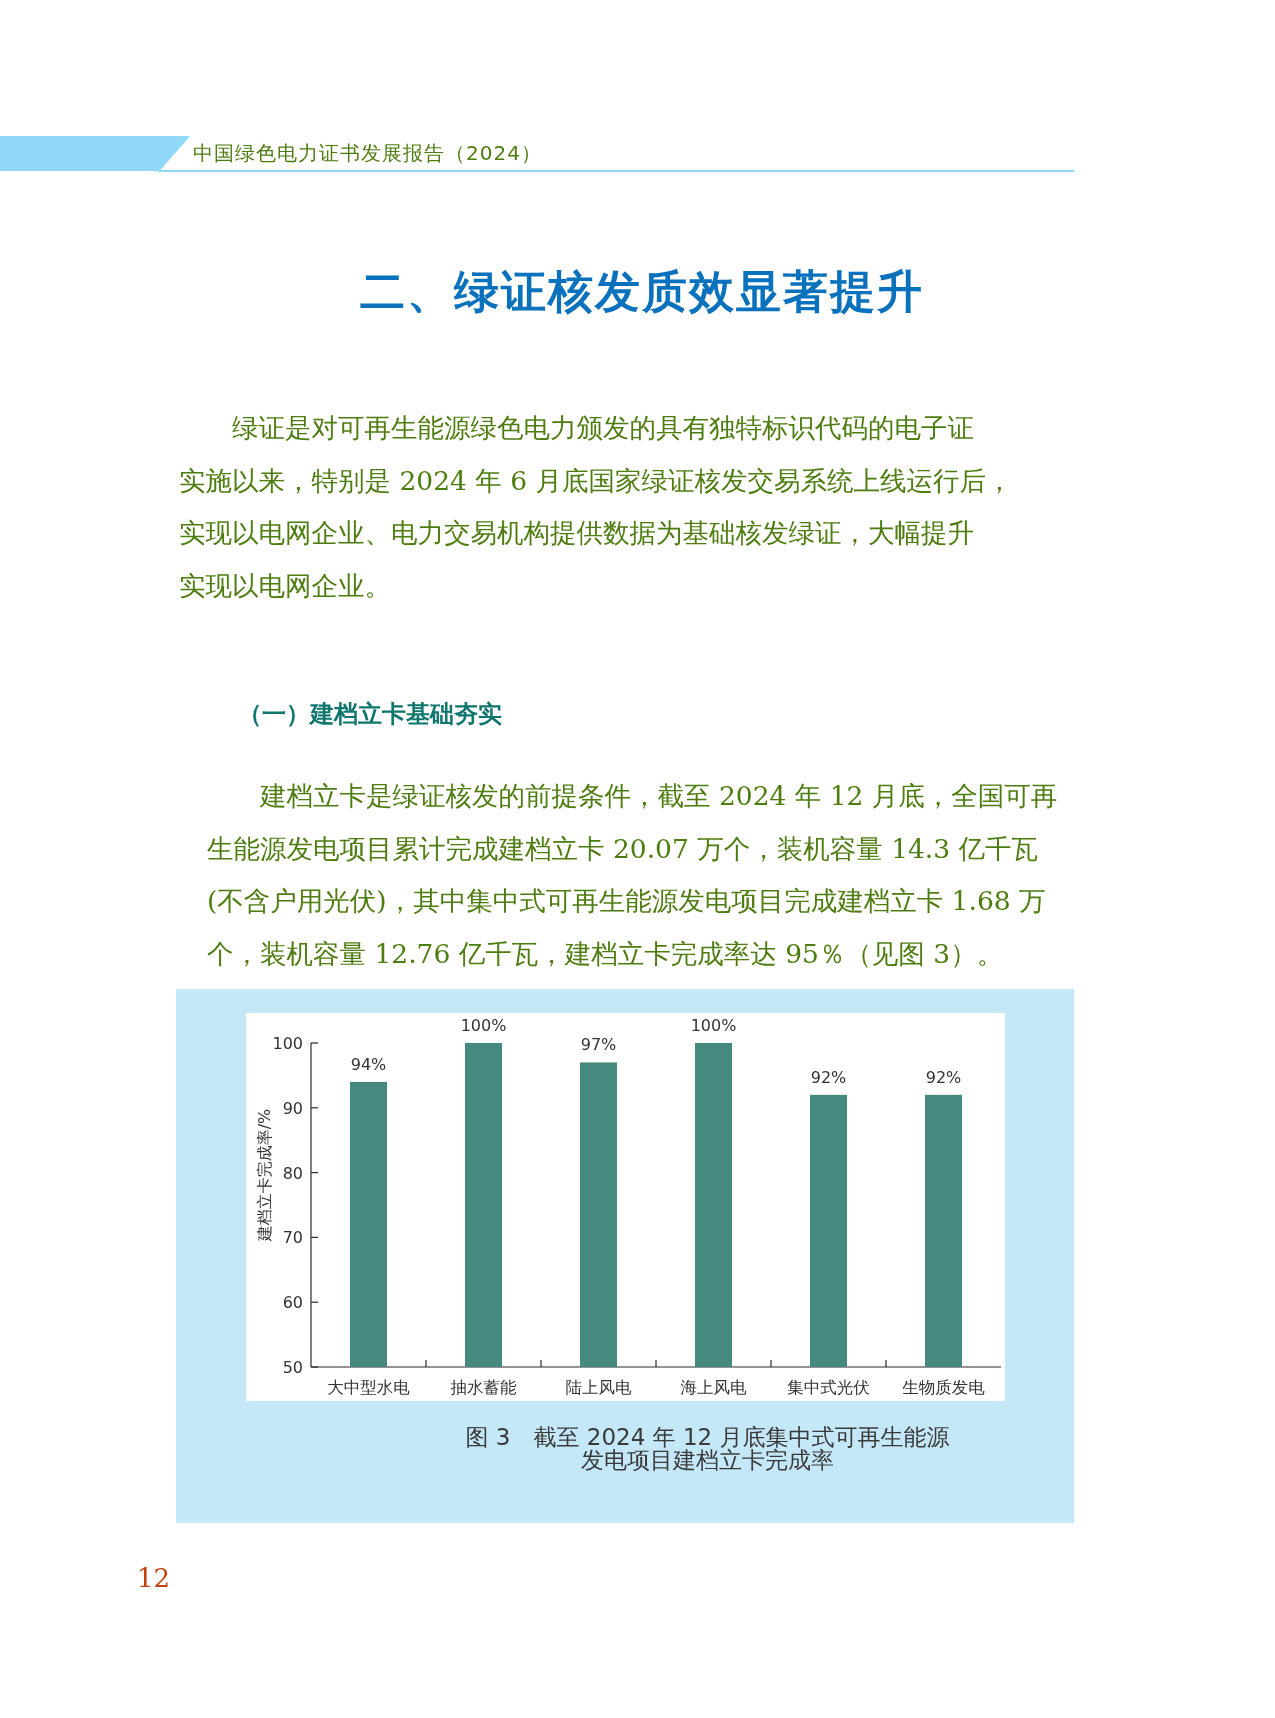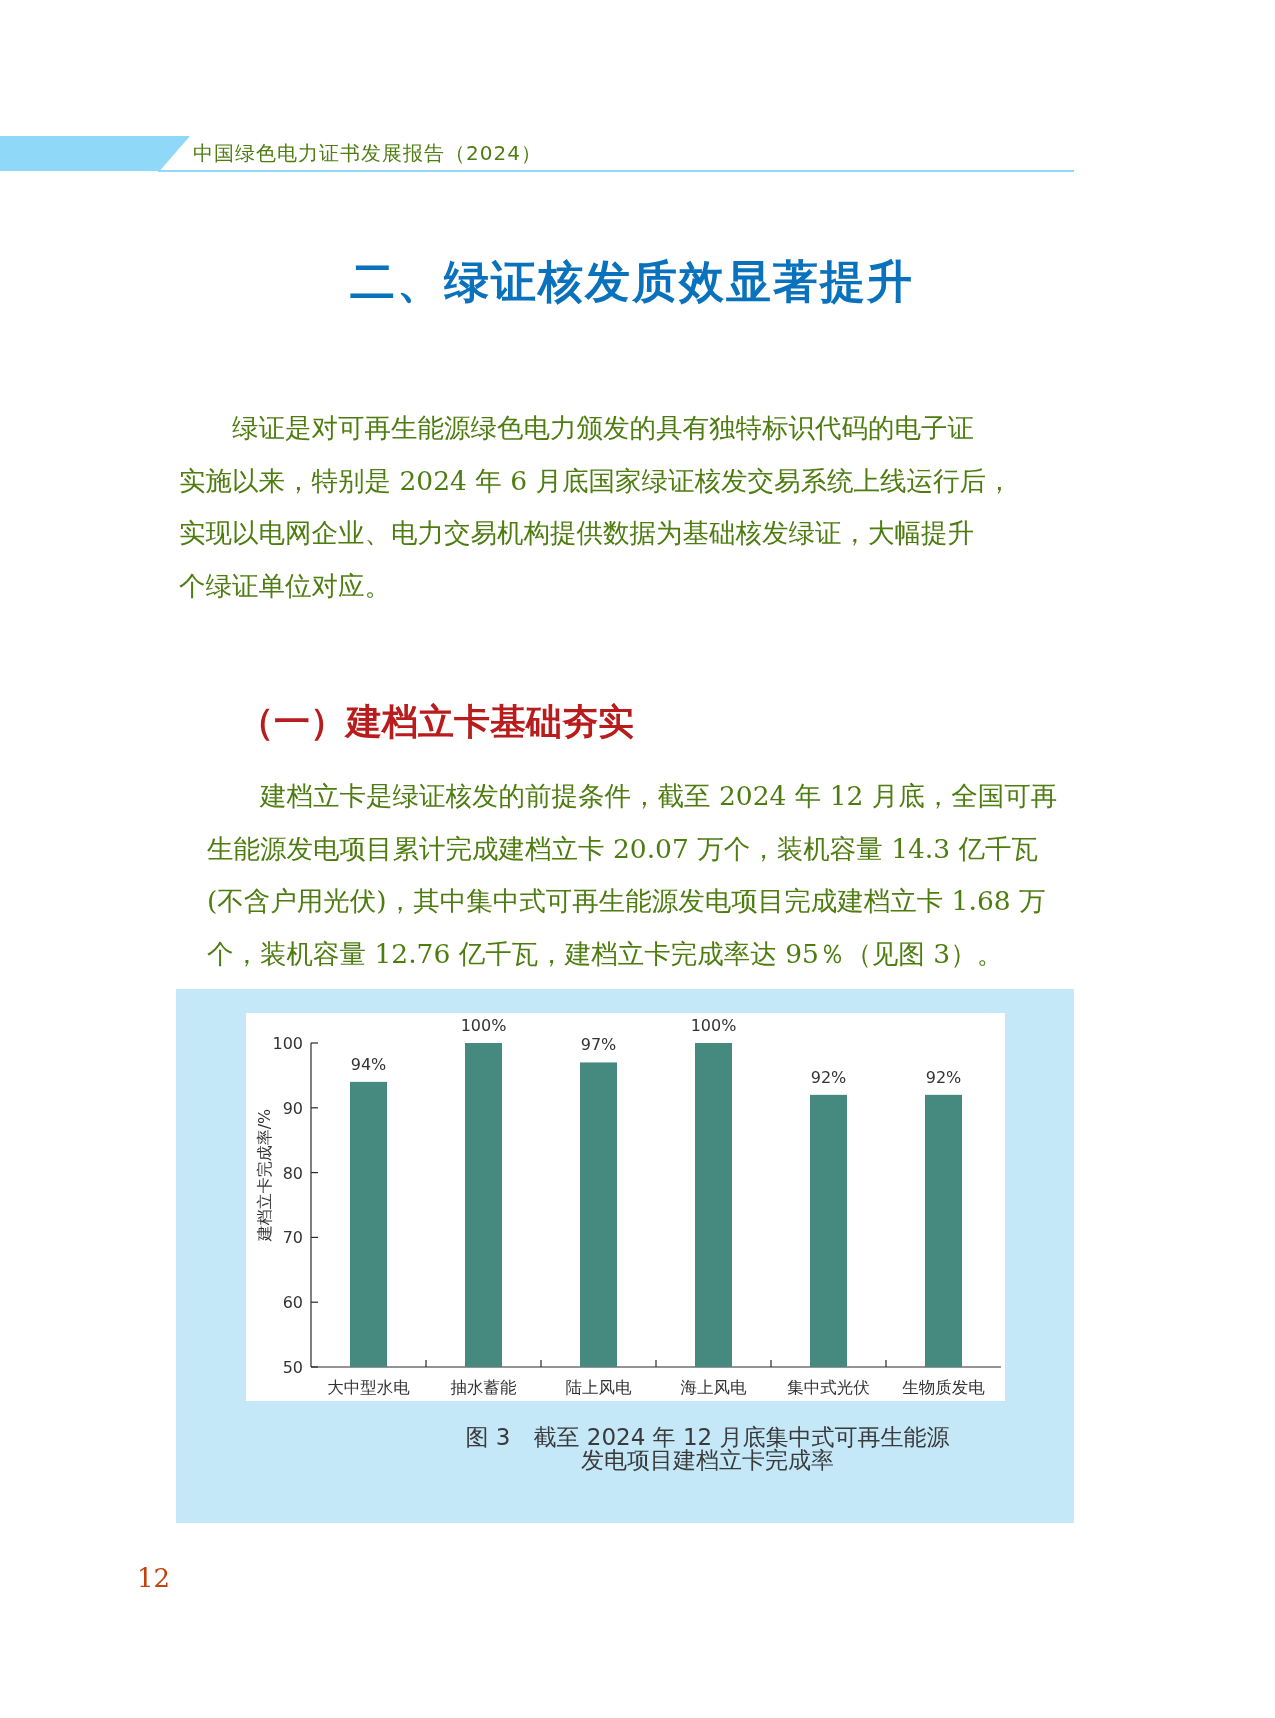--- a/index.html
+++ b/index.html
@@ -12,44 +12,44 @@
                font-size:20px; color:#4d7c0f; letter-spacing:1px; white-space:nowrap; }
   .main-title { position:absolute; left:0; width:1260px; top:250px; text-align:center;
                 font-family:"DejaVu Sans","Liberation Sans",sans-serif; font-weight:bold; font-size:45px;
                 color:#0a72bd; letter-spacing:2px; }
   .para { position:absolute; left:179px; width:897px; font-size:26.5px; line-height:52.5px;
           text-align:justify; color:#4d7c0f; }
   .para .ln { display:block; white-space:nowrap; }
   .p1 { top:402px; }
   .p2 { top:770px;margin-left:28px; }
   .subhead { position:absolute; left:238px; top:698px; font-family:"DejaVu Sans","Liberation Sans",sans-serif;
-             font-weight:bold; font-size:36px; color:#b91c1c; }
+             font-weight:bold; font-size:24px; color:#0f766e; }
   .fig-box { position:absolute; left:176px; top:989px; width:898px; height:534px; background:#c5e8f8; }
   .chart { position:absolute; left:70px; top:24px; width:759px; height:388px; background:#ffffff; }
   .chart svg { position:absolute; left:0; top:0; }
   .caption { position:absolute; left:0; width:1063px; text-align:center;
              font-family:"DejaVu Sans","Liberation Sans",sans-serif; font-size:23px; color:#3a3a3a; }
   .cap1 { top:433px; }
   .cap2 { top:456px; }
   .page-num { position:absolute; left:137px; top:1563px; font-size:26px; color:#c2410c; }
 </style>
 </head>
 <body>
 
 <div class="hdr-band"></div>
 <div class="hdr-line"></div>
 <div class="hdr-title">中国绿色电力证书发展报告（2024）</div>
 
-<h1 class="main-title" style="margin:2px;">二、绿证核发质效显著提升</h1>
+<h1 class="main-title" style="margin:12px;">二、绿证核发质效显著提升</h1>
 
 <div class="para p1">
   <span class="ln" style="padding-left:53px;">绿证是对可再生能源绿色电力颁发的具有独特标识代码的电子证</span>
   <span class="ln">实施以来，特别是 2024 年 6 月底国家绿证核发交易系统上线运行后，</span>
   <span class="ln">实现以电网企业、电力交易机构提供数据为基础核发绿证，大幅提升</span>
-  <span class="ln">个绿证单位对应。</span>
+  <span class="ln">实现以电网企业。</span>
 </div>
 
 <div class="subhead">（一）建档立卡基础夯实</div>
 
 <div class="para p2">
   <span class="ln" style="padding-left:53px;">建档立卡是绿证核发的前提条件，截至 2024 年 12 月底，全国可再</span>
   <span class="ln">生能源发电项目累计完成建档立卡 20.07 万个，装机容量 14.3 亿千瓦</span>
   <span class="ln">(不含户用光伏)，其中集中式可再生能源发电项目完成建档立卡 1.68 万</span>
   <span class="ln">个，装机容量 12.76 亿千瓦，建档立卡完成率达 95％（见图 3）。</span>
 </div>

